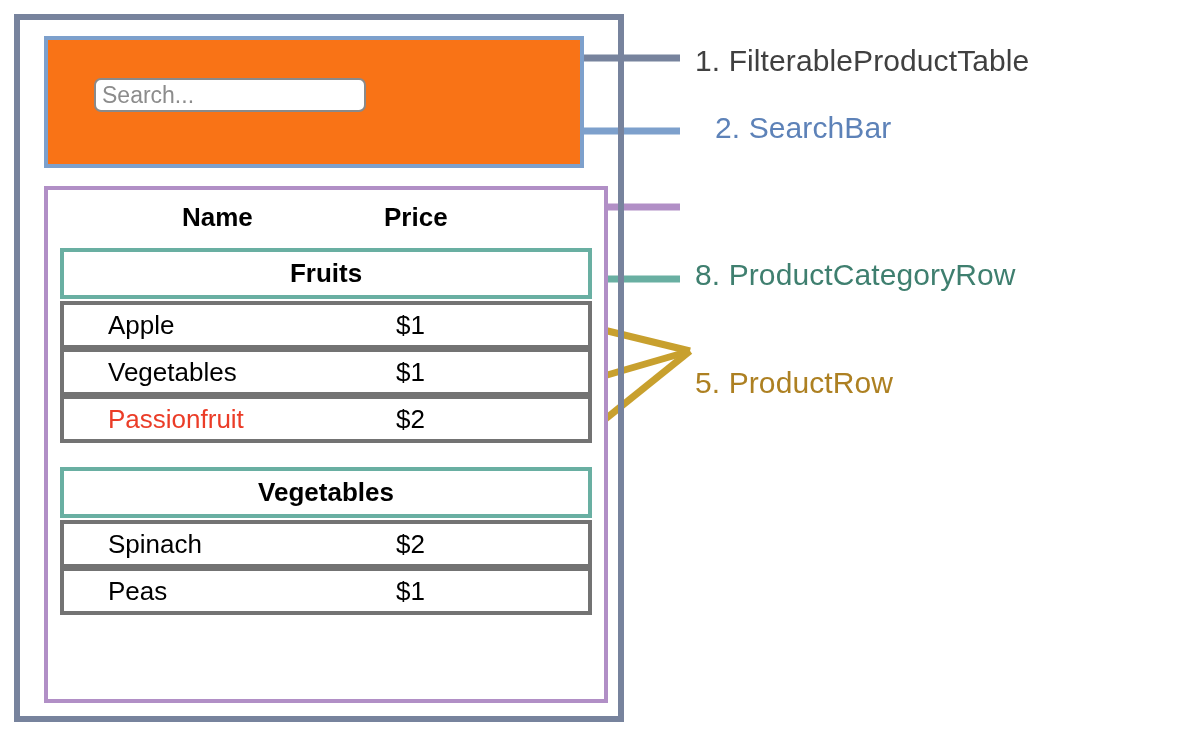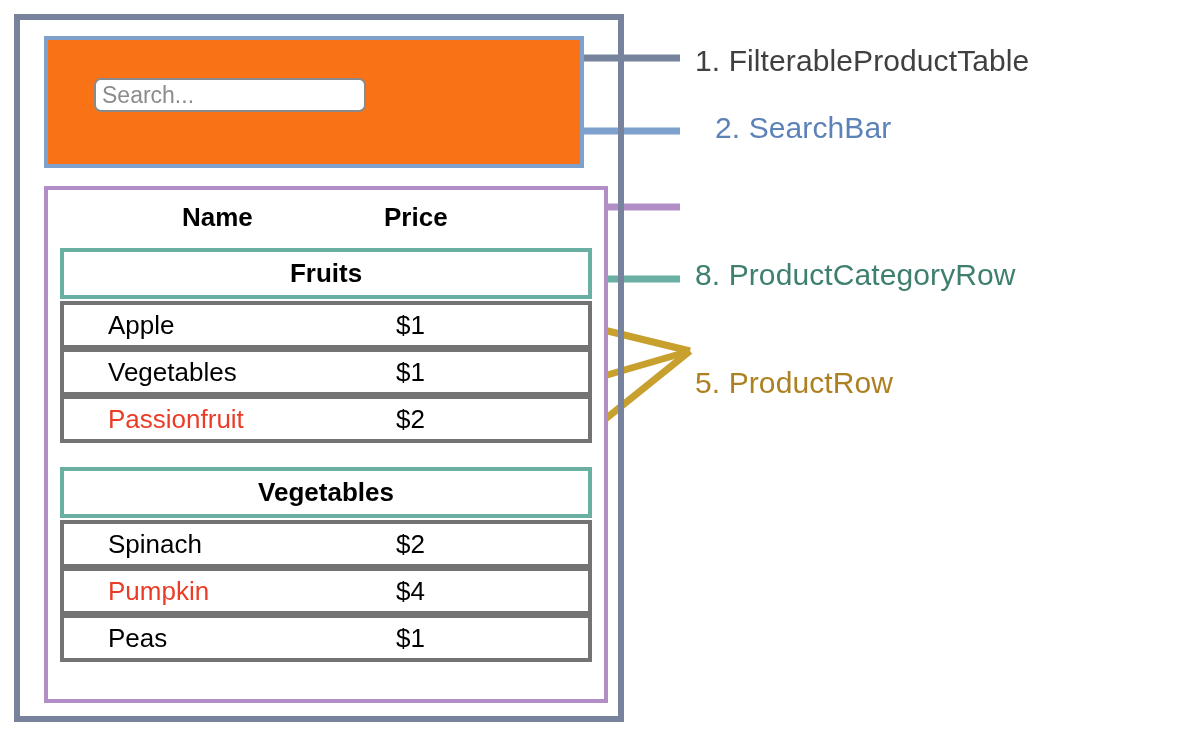--- a/index.html
+++ b/index.html
@@ -132,24 +132,20 @@
 
       <div class="group-gap"></div>
 
       <div class="cat-row">Vegetables</div>
 
       <div class="prod-row first">
         <span class="pname">Spinach</span>
         <span class="pprice">$2</span>
       </div>
 
-      <div class="prod-row out-of-stock">
-        <span class="pname">Pumpkin</span>
-        <span class="pprice">$4</span>
-      </div>
 
       <div class="prod-row">
         <span class="pname">Peas</span>
         <span class="pprice">$1</span>
       </div>
 
     </div>
   </div>
 
   <div class="legend-item" id="legend-1">1. FilterableProductTable</div>

